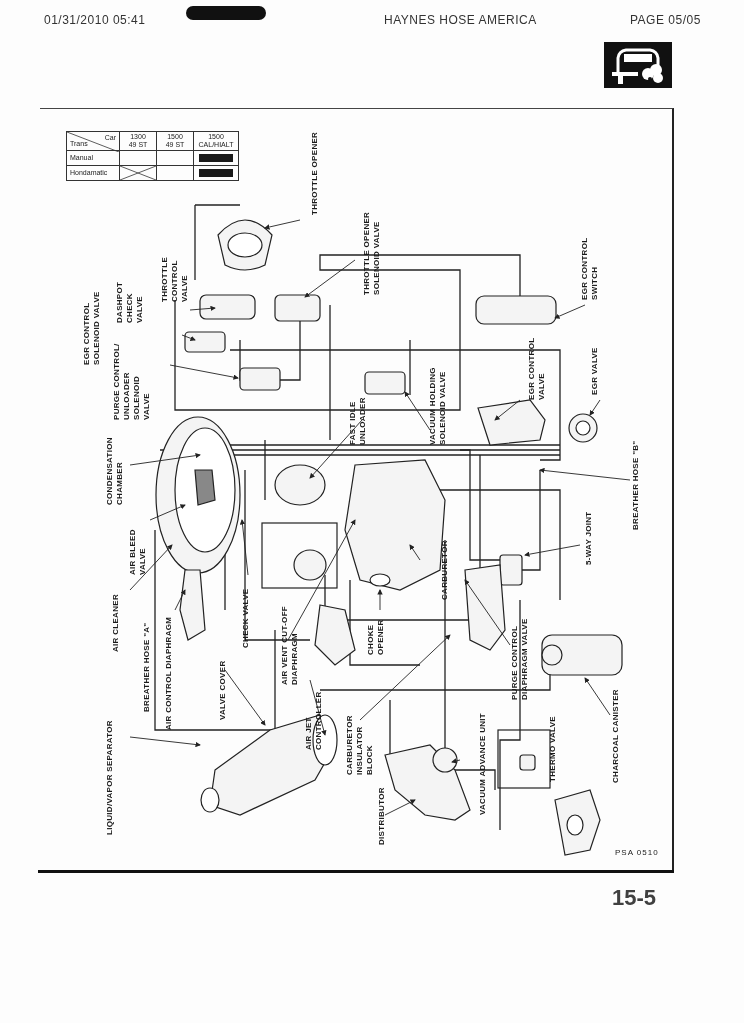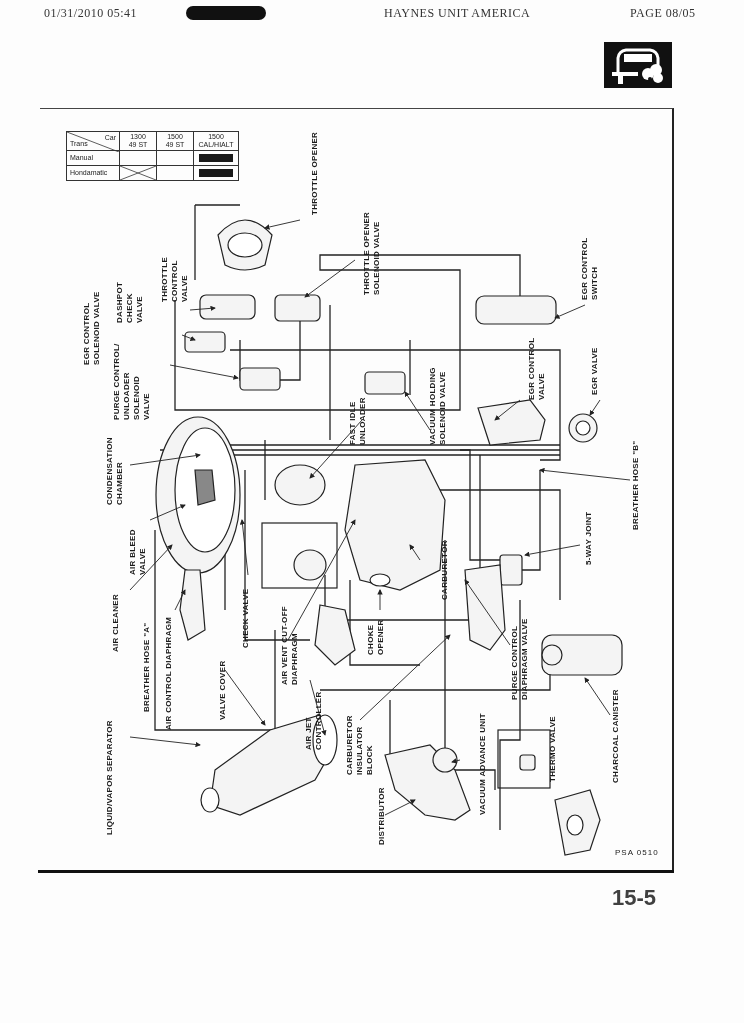--- a/index.html
+++ b/index.html
@@ -1,38 +1,38 @@
 <!DOCTYPE html>
 <html><head>
 <meta charset="utf-8">
 <style>
   html, body { margin:0; padding:0; }
   body { width:744px; height:1023px; background:#fdfdfd; position:relative; overflow:hidden; font-family:"Liberation Sans", sans-serif; color:#1a1a1a; }
-  .fax { position:absolute; top:6px; font-family:Liberation Serif, serif; font-size:12px; color:#333; letter-spacing:0.5px; }
+  .fax { position:absolute; top:13px; font-family:Liberation Sans, sans-serif; font-size:12px; color:#333; letter-spacing:0.5px; }
   .redact { position:absolute; left:186px; top:6px; width:80px; height:14px; background:#111; border-radius:7px; }
   .logo { position:absolute; left:604px; top:42px; width:68px; height:46px; background:#111; }
   .frame { position:absolute; left:40px; top:108px; width:632px; height:762px; border-right:2px solid #222; border-top:1px solid #444; }
   .bottom-rule { position:absolute; left:38px; top:870px; width:636px; height:3px; background:#111; }
   .pagenum { position:absolute; left:612px; top:885px; font-weight:bold; font-size:22px; color:#404040; }
   .psa { position:absolute; left:615px; top:848px; font-size:8px; letter-spacing:1px; }
   table.app { position:absolute; left:66px; top:131px; border-collapse:collapse; font-size:7px; }
   table.app td { border:1px solid #333; padding:1px 3px; text-align:center; height:12px; line-height:8px; }
   .diag-head { position:relative; width:52px; height:20px; padding:0 !important; }
   .diag-head .car { position:absolute; right:3px; top:2px; }
   .diag-head .trans { position:absolute; left:3px; bottom:2px; }
   svg.dg { position:absolute; left:0; top:0; }
   .lbl { position:absolute; font-size:8px; font-weight:bold; letter-spacing:0.3px; transform:rotate(-90deg); transform-origin:left top; white-space:pre; line-height:10px; color:#1a1a1a; }
 </style>
 </head>
 <body>
 
 <div class="fax" style="left:44px">01/31/2010  05:41</div>
 <div class="redact"></div>
-<div class="fax" style="left:384px">HAYNES UNIT AMERICA</div>
-<div class="fax" style="left:630px">PAGE  08/05</div>
+<div class="fax" style="left:384px">HAYNES HOSE AMERICA</div>
+<div class="fax" style="left:630px">PAGE  05/05</div>
 
 <div class="logo">
   <svg width="68" height="46" viewBox="0 0 68 46">
     <path d="M14 30 L14 16 Q15 9 22 8 L46 8 Q53 9 54 16 L54 24" fill="none" stroke="#fff" stroke-width="3"></path>
     <rect x="20" y="12" width="28" height="8" fill="#fff"></rect>
     <rect x="8" y="30" width="26" height="4" fill="#fff"></rect>
     <rect x="14" y="34" width="5" height="8" fill="#fff"></rect>
     <circle cx="44" cy="32" r="6" fill="#fff"></circle>
       <circle cx="52" cy="28" r="6" fill="#fff"></circle>
       <circle cx="54" cy="36" r="5" fill="#fff"></circle>

